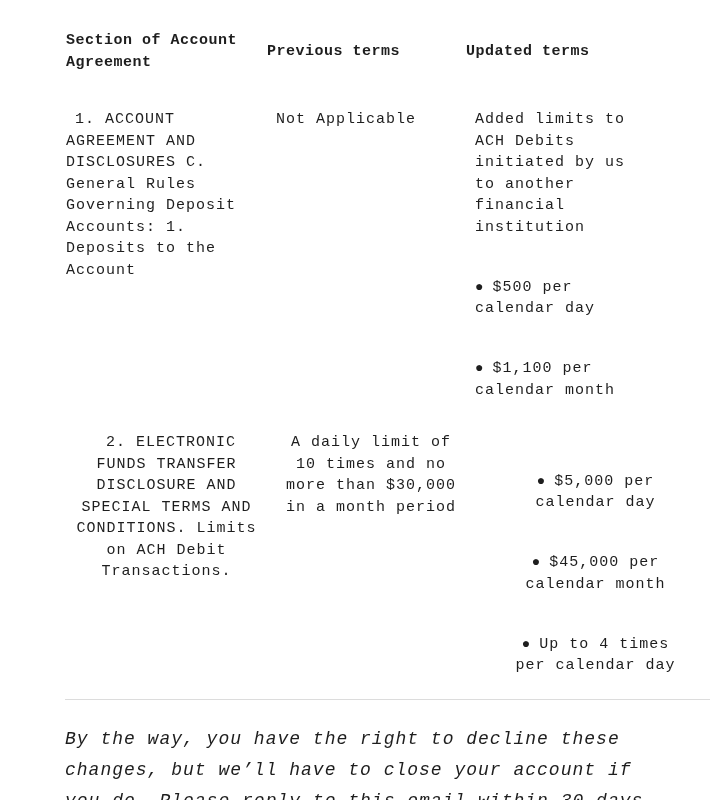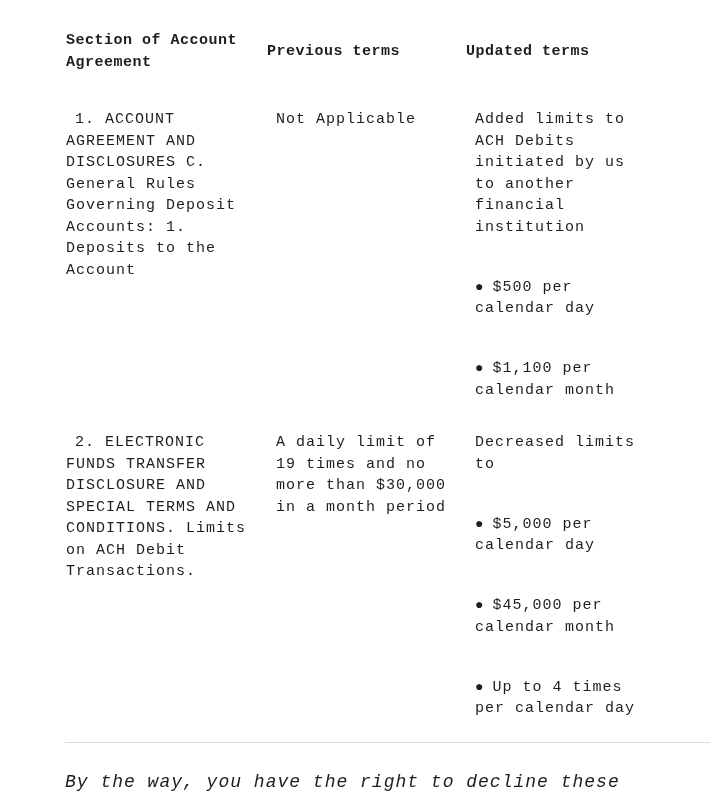--- a/index.html
+++ b/index.html
@@ -34,21 +34,21 @@
     line-height: 21.5px;
     letter-spacing: 1px;
     white-space: pre-line;
   }
   .th {
     font-weight: bold;
     letter-spacing: 0.5px;
   }
   .td-section { text-indent: 9px; }     
   .td-indent  { padding-left: 9px; }    
-  .row-2 { margin-top: 31px; }
+  .row-2 { margin-top: 31px; text-align: center; }
   .bullet-item { margin-top: 17px; font-family: Liberation Mono, monospace; }
   .bullet-item .dot {
     font-size: 14px;
     margin-right: 9px;
     letter-spacing: 0;
   }
   .divider {
     border: none;
     border-top: 1px solid #dcdcdc;
     margin: 22px 16px 0 65px;
@@ -106,26 +106,24 @@
 
     <div class="grid-row row-2">
       <div class="cell-text td-section">2. ELECTRONIC
 FUNDS TRANSFER
 DISCLOSURE AND
 SPECIAL TERMS AND
 CONDITIONS. Limits
 on ACH Debit
 Transactions.</div>
       <div class="cell-text td-indent">A daily limit of
-19 times and no
+10 times and no
 more than $30,000
 in a month period</div>
       <div class="td-indent">
-        <div class="cell-text">Decreased limits
-to</div>
         <div class="cell-text bullet-item">
           <span class="dot">●</span><span>$5,000 per
 calendar day</span>
         </div>
         <div class="cell-text bullet-item">
           <span class="dot">●</span><span>$45,000 per
 calendar month</span>
         </div>
         <div class="cell-text bullet-item">
           <span class="dot">●</span><span>Up to 4 times

